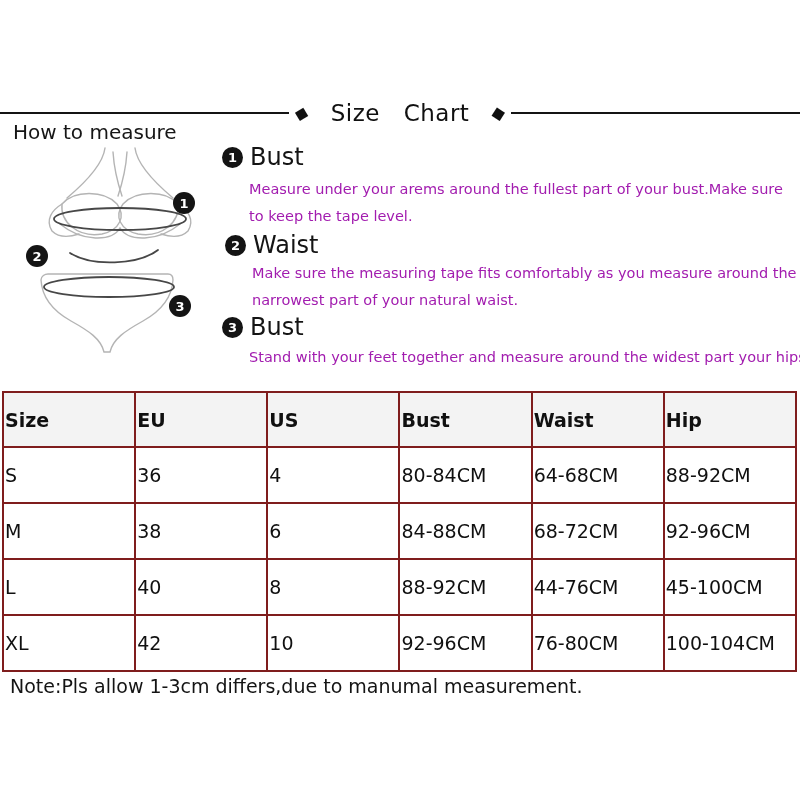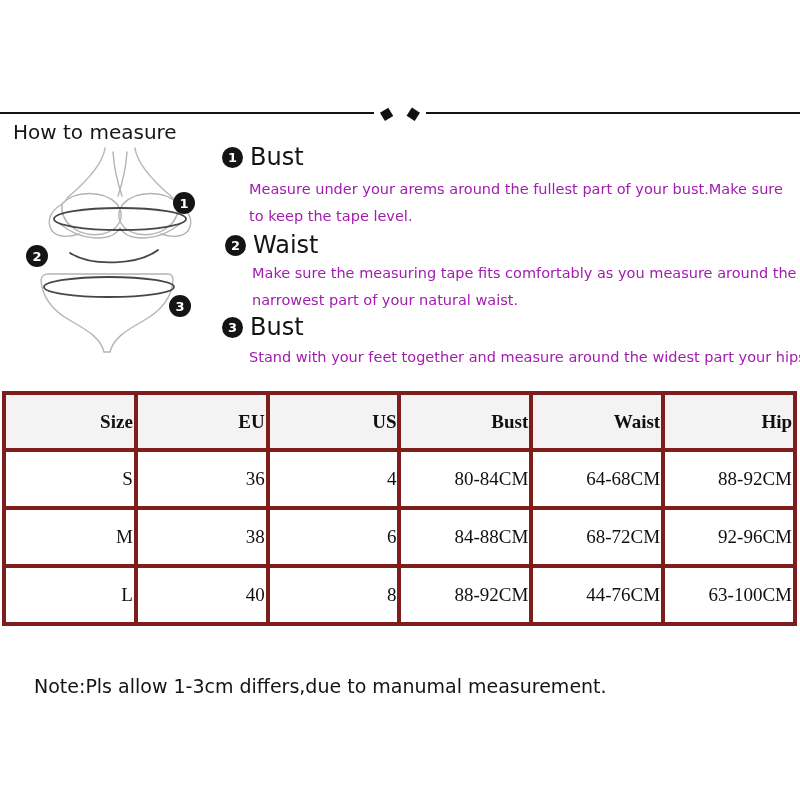--- a/index.html
+++ b/index.html
@@ -31,35 +31,36 @@
   .step-desc{margin:5px 0 0 27px;font-size:14.5px;line-height:27px;color:#a21caf;}
   .step1{left:222px;top:143px;}
   .step2{left:225px;top:231px;}
   .step3{left:222px;top:313px;}
   .step1 .step-desc{width:548px;}
   .step2 .step-desc{width:560px;margin-top:1px;}
   .step3 .step-desc{width:575px;margin-top:3px;}
 
   
   table.size-table{position:absolute;left:2px;top:391px;width:795px;border-collapse:collapse;table-layout:fixed;}
-  .size-table th,.size-table td{border:4px solid #7f1d1d;text-align:right;vertical-align:middle;font-family:Liberation Serif, serif;}
+  .size-table th,.size-table td{border:2px solid #7f1d1d;text-align:left;vertical-align:middle;}
   .size-table th{height:51px;background:#f3f3f3;font-size:19px;font-weight:bold;color:#101010;}
   .size-table td{height:52px;font-size:19px;font-weight:normal;color:#101010;}
 
   
-  .note{position:absolute;left:10px;top:675px;font-size:19px;color:#141414;margin-left:24px;}
+  .note{position:absolute;left:10px;top:675px;font-size:19px;color:#141414;}
 </style>
 </head>
 <body>
 
 <div class="stage">
 
   <div class="header">
     <div class="hline"></div>
     <span class="diamond left">◆</span>
+    <span class="page-title">Size Chart</span>
     <span class="diamond right">◆</span>
     <div class="hline"></div>
   </div>
 
   <div class="howto-title">How to measure</div>
 
   <svg class="figure" viewBox="0 0 210 232" xmlns="http://www.w3.org/2000/svg">
 
     <g fill="none" stroke="#b4b4b4" stroke-width="1.4" stroke-linecap="round">
       <path d="M 93 2 C 91 18, 74 36, 55 52"></path>
@@ -144,20 +145,28 @@
         <td>84-88CM</td>
         <td>68-72CM</td>
         <td>92-96CM</td>
       </tr>
       <tr>
         <td>L</td>
         <td>40</td>
         <td>8</td>
         <td>88-92CM</td>
         <td>44-76CM</td>
-        <td>63-100CM</td>
+        <td>45-100CM</td>
+      </tr>
+      <tr>
+        <td>XL</td>
+        <td>42</td>
+        <td>10</td>
+        <td>92-96CM</td>
+        <td>76-80CM</td>
+        <td>100-104CM</td>
       </tr>
     </tbody>
   </table>
 
   <div class="note">Note:Pls allow 1-3cm differs,due to manumal measurement.</div>
 
 </div>
 
 </body></html>

